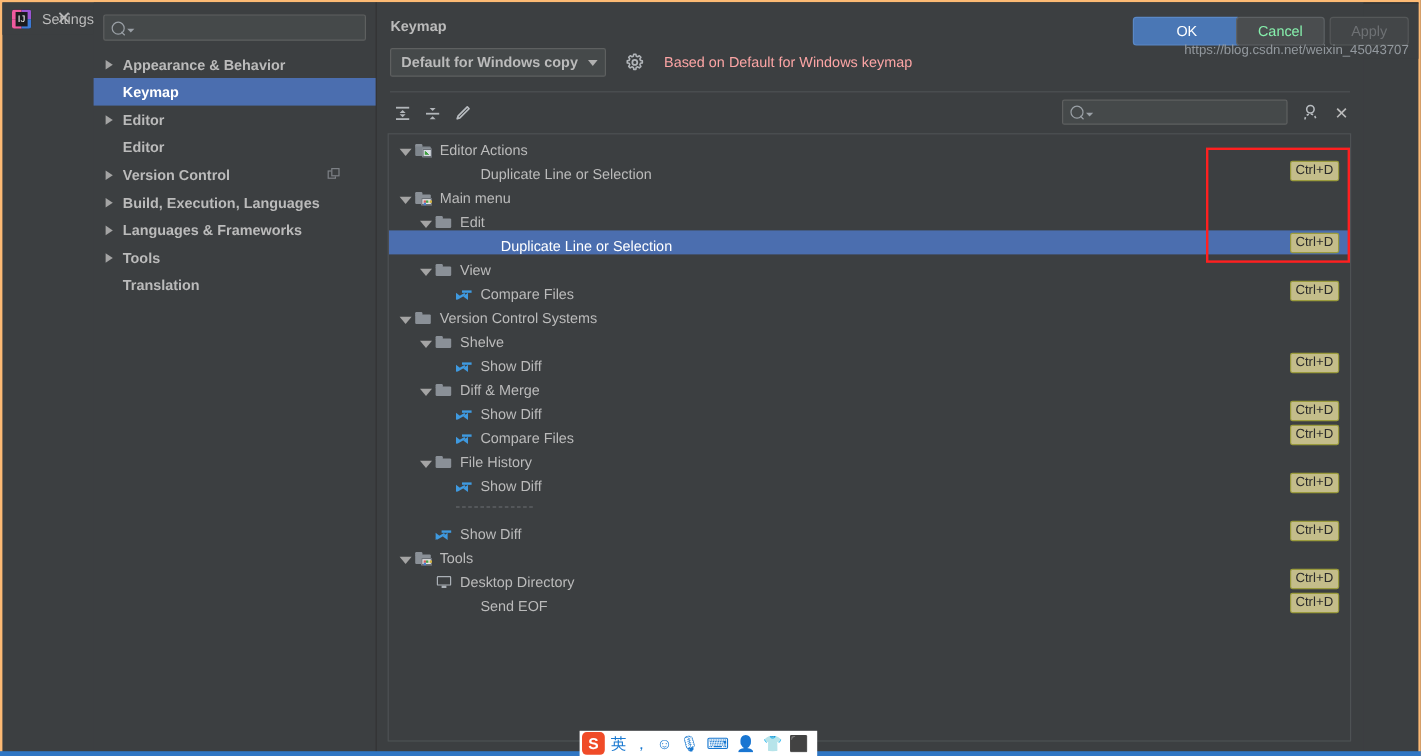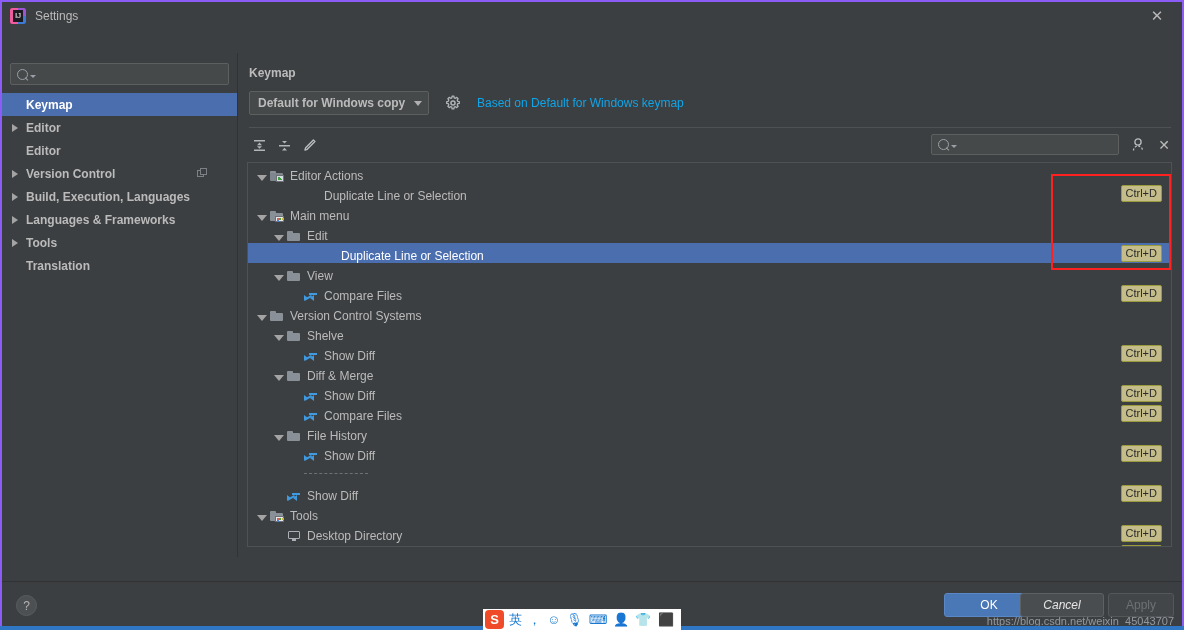--- a/index.html
+++ b/index.html
@@ -15,25 +15,23 @@
     font-size: 12px;
     color: #bbbbbb;
     -webkit-font-smoothing: antialiased;
   }
   #window {
     position: absolute;
     left: 0; top: 0;
     width: 1184px;
     height: 630px;
     background: #3c3f41;
-    border: 2px solid #8b5cf6;
-    box-sizing: border-box;
-    display: flex;
-    flex-direction: column;
-    gap: 24px;
+    border: 2px solid #fdba74;
+    box-sizing: border-box;
+    display: flex;
   }
 
   
   #titlebar {
     height: 27px;
     flex: 0 0 27px;
     background: #3c3f41;
     display: flex;
     align-items: center;
     padding-left: 8px;
@@ -212,21 +210,21 @@
   }
   #gear-btn {
     width: 16px; height: 16px;
     margin-left: 16px;
     position: relative;
     cursor: pointer;
   }
   #based-on {
     margin-left: 16px;
     font-size: 12px;
-    color: #0ea5e9;
+    color: #fca5a5;
   }
   #hr1 {
     height: 1px;
     background: #4e5254;
     margin: 12px 1px 0 2px;
   }
   #tool-row {
     height: 34px;
     display: flex;
     align-items: center;
@@ -430,25 +428,24 @@
   }
   #ok-btn {
     right: 148px;
     width: 90px;
     background: #4a77b5;
     border: 1px solid #5a88c6;
     color: #ffffff;
   }
   #cancel-btn {
     right: 78px;
-    width: 84px;
+    width: 74px;
     background: #4a4d4f;
     border: 1px solid #5d6164;
-    color: #e5e5e5;
-    font-style: italic;
+    color: #86efac;
   }
   #apply-btn {
     right: 8px;
     width: 66px;
     background: #434648;
     border: 1px solid #555859;
     color: #6e7174;
   }
   #watermark {
     position: absolute;
@@ -520,20 +517,24 @@
 
     <div id="sidebar">
       <div id="side-search-wrap">
         <div id="side-search">
           <span class="mag"></span>
           <span class="caret-mini"></span>
           <input type="text" placeholder="" style="">
         </div>
       </div>
       <div id="sidebar-items">
+          <div class="nav-item">
+            <span class="nav-arrow"></span>
+            <span>Appearance &amp; Behavior</span>
+          </div>
           <div class="nav-item selected">
             <span class="nav-arrow hidden"></span>
             <span>Keymap</span>
           </div>
           <div class="nav-item">
             <span class="nav-arrow"></span>
             <span>Editor</span>
           </div>
           <div class="nav-item">
             <span class="nav-arrow hidden"></span>

